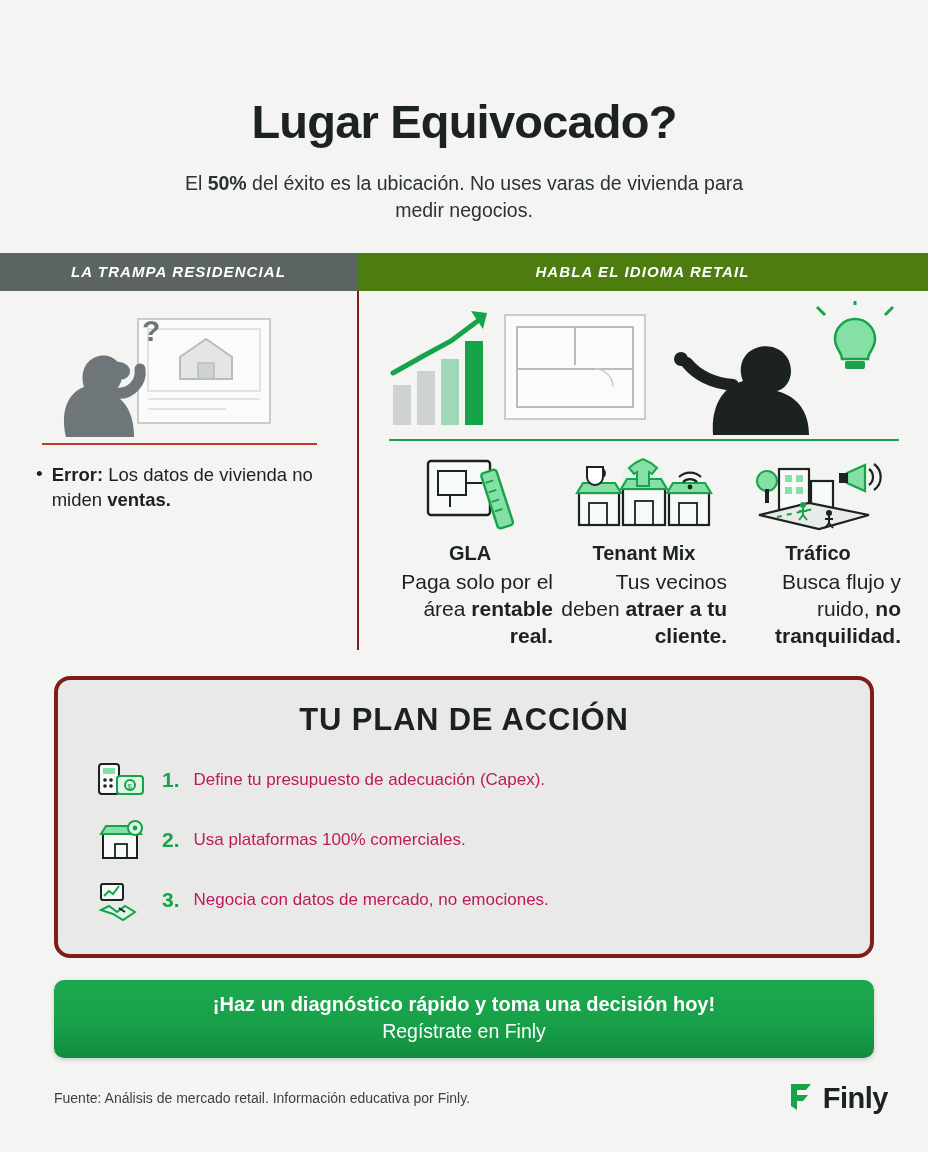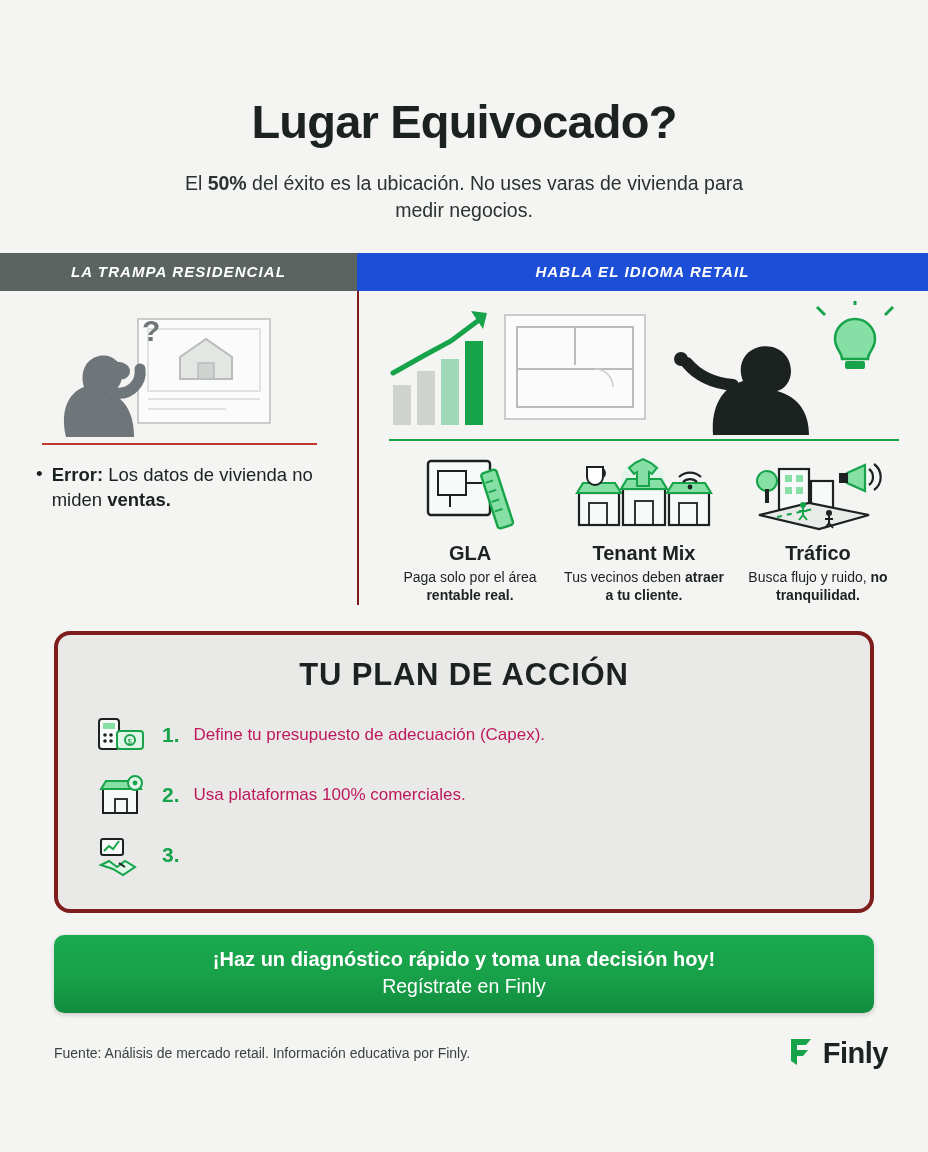--- a/index.html
+++ b/index.html
@@ -40,21 +40,21 @@
     display: flex;
     align-items: center;
     justify-content: center;
     font-size: 15px;
     font-weight: bold;
     letter-spacing: 1.1px;
     color: #ffffff;
     font-style: italic;
   }
   .band-left { width: 357px; background: #5c6461; }
-  .band-right { flex: 1; background: #1d4ed8; }
+  .band-right { flex: 1; background: #4d7c0f; }
 
   
   .columns { display: flex; width: 100%; }
   .col-left {
     width: 357px;
     padding: 16px 30px 0 30px;
     position: relative;
   }
   .col-right {
     flex: 1;
@@ -80,21 +80,21 @@
   .rule-green { height: 2.5px; background: #16a34a; margin: 2px 4px 0 4px; }
 
   .features {
     display: flex;
     margin-top: 14px;
     gap: 4px;
   }
   .feature { flex: 1; text-align: center; padding: 0 2px; }
   .feature-icon { height: 78px; display: flex; align-items: flex-end; justify-content: center; }
   .feature-name { font-size: 20px; font-weight: bold; margin-top: 9px; }
-  .feature-desc { font-size: 14px; line-height: 1.28; margin-top: 4px; }
+  .feature-desc { font-size: 21px; line-height: 1.28; margin-top: 4px; text-align: right; }
   .feature-desc b { font-weight: bold; }
 
   
   .plan {
     margin: 26px 54px 0 54px;
     background: #e9eae7;
     border: 4px solid #7f1d1d;
     border-radius: 16px;
     padding: 22px 26px 24px;
   }
@@ -353,20 +353,21 @@
   <div class="plan-row">
     <div class="plan-ico">
       <svg width="52" height="44" viewBox="0 0 52 44">
         <rect x="6" y="6" width="22" height="16" rx="2" fill="#f7faf8" stroke="#1b2220" stroke-width="2"></rect>
         <path d="M9 18 l5 -5 l4 3 l6 -8" stroke="#16a34a" stroke-width="2" fill="none"></path>
         <path d="M6 32 l8 -4 l8 6 l8 -6 l10 6 l-12 8 l-10 -6 z" fill="#dff5e8" stroke="#16a34a" stroke-width="2"></path>
         <path d="M24 30 l6 4" stroke="#1b2220" stroke-width="2"></path>
       </svg>
     </div>
     <div class="plan-num">3.</div>
+    <div class="plan-text">Negocia con datos de mercado, no emociones.</div>
   </div>
 </div>
 
 <div class="cta">
   <div class="cta-line1">¡Haz un diagnóstico rápido y toma una decisión hoy!</div>
   <div class="cta-line2">Regístrate en Finly</div>
 </div>
 
 <div class="footer">
   <div class="source">Fuente: Análisis de mercado retail. Información educativa por Finly.</div>

